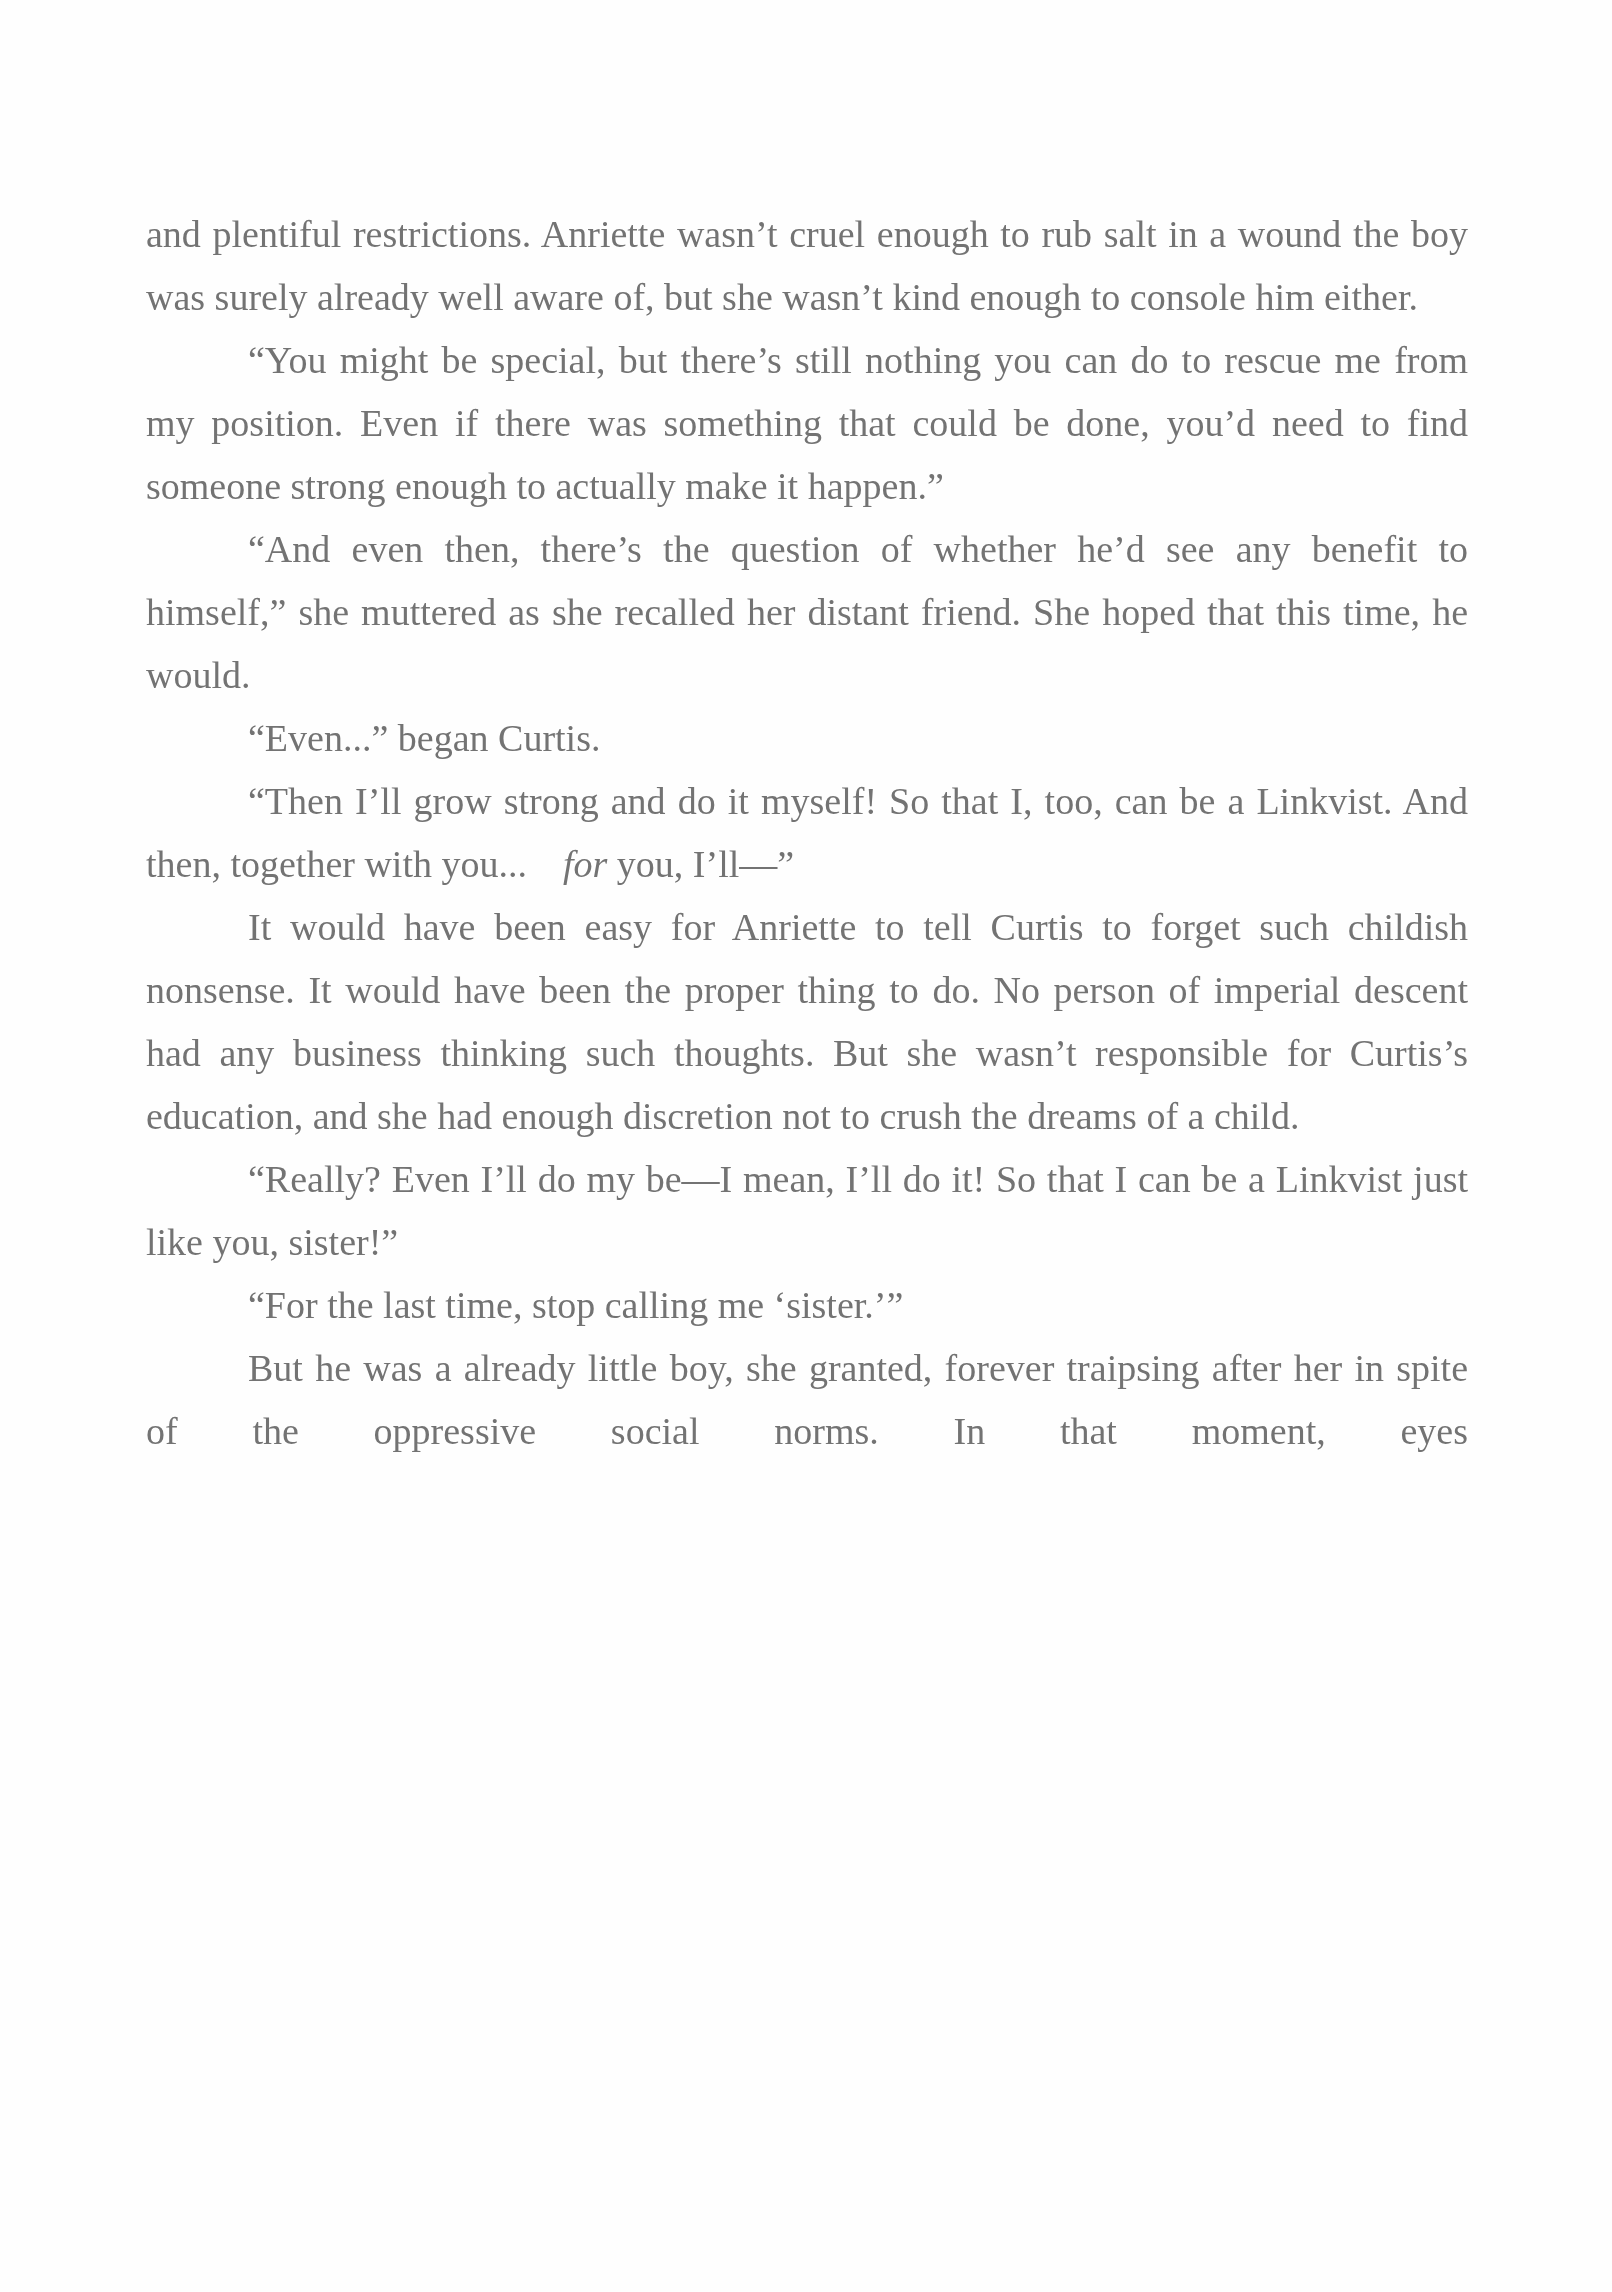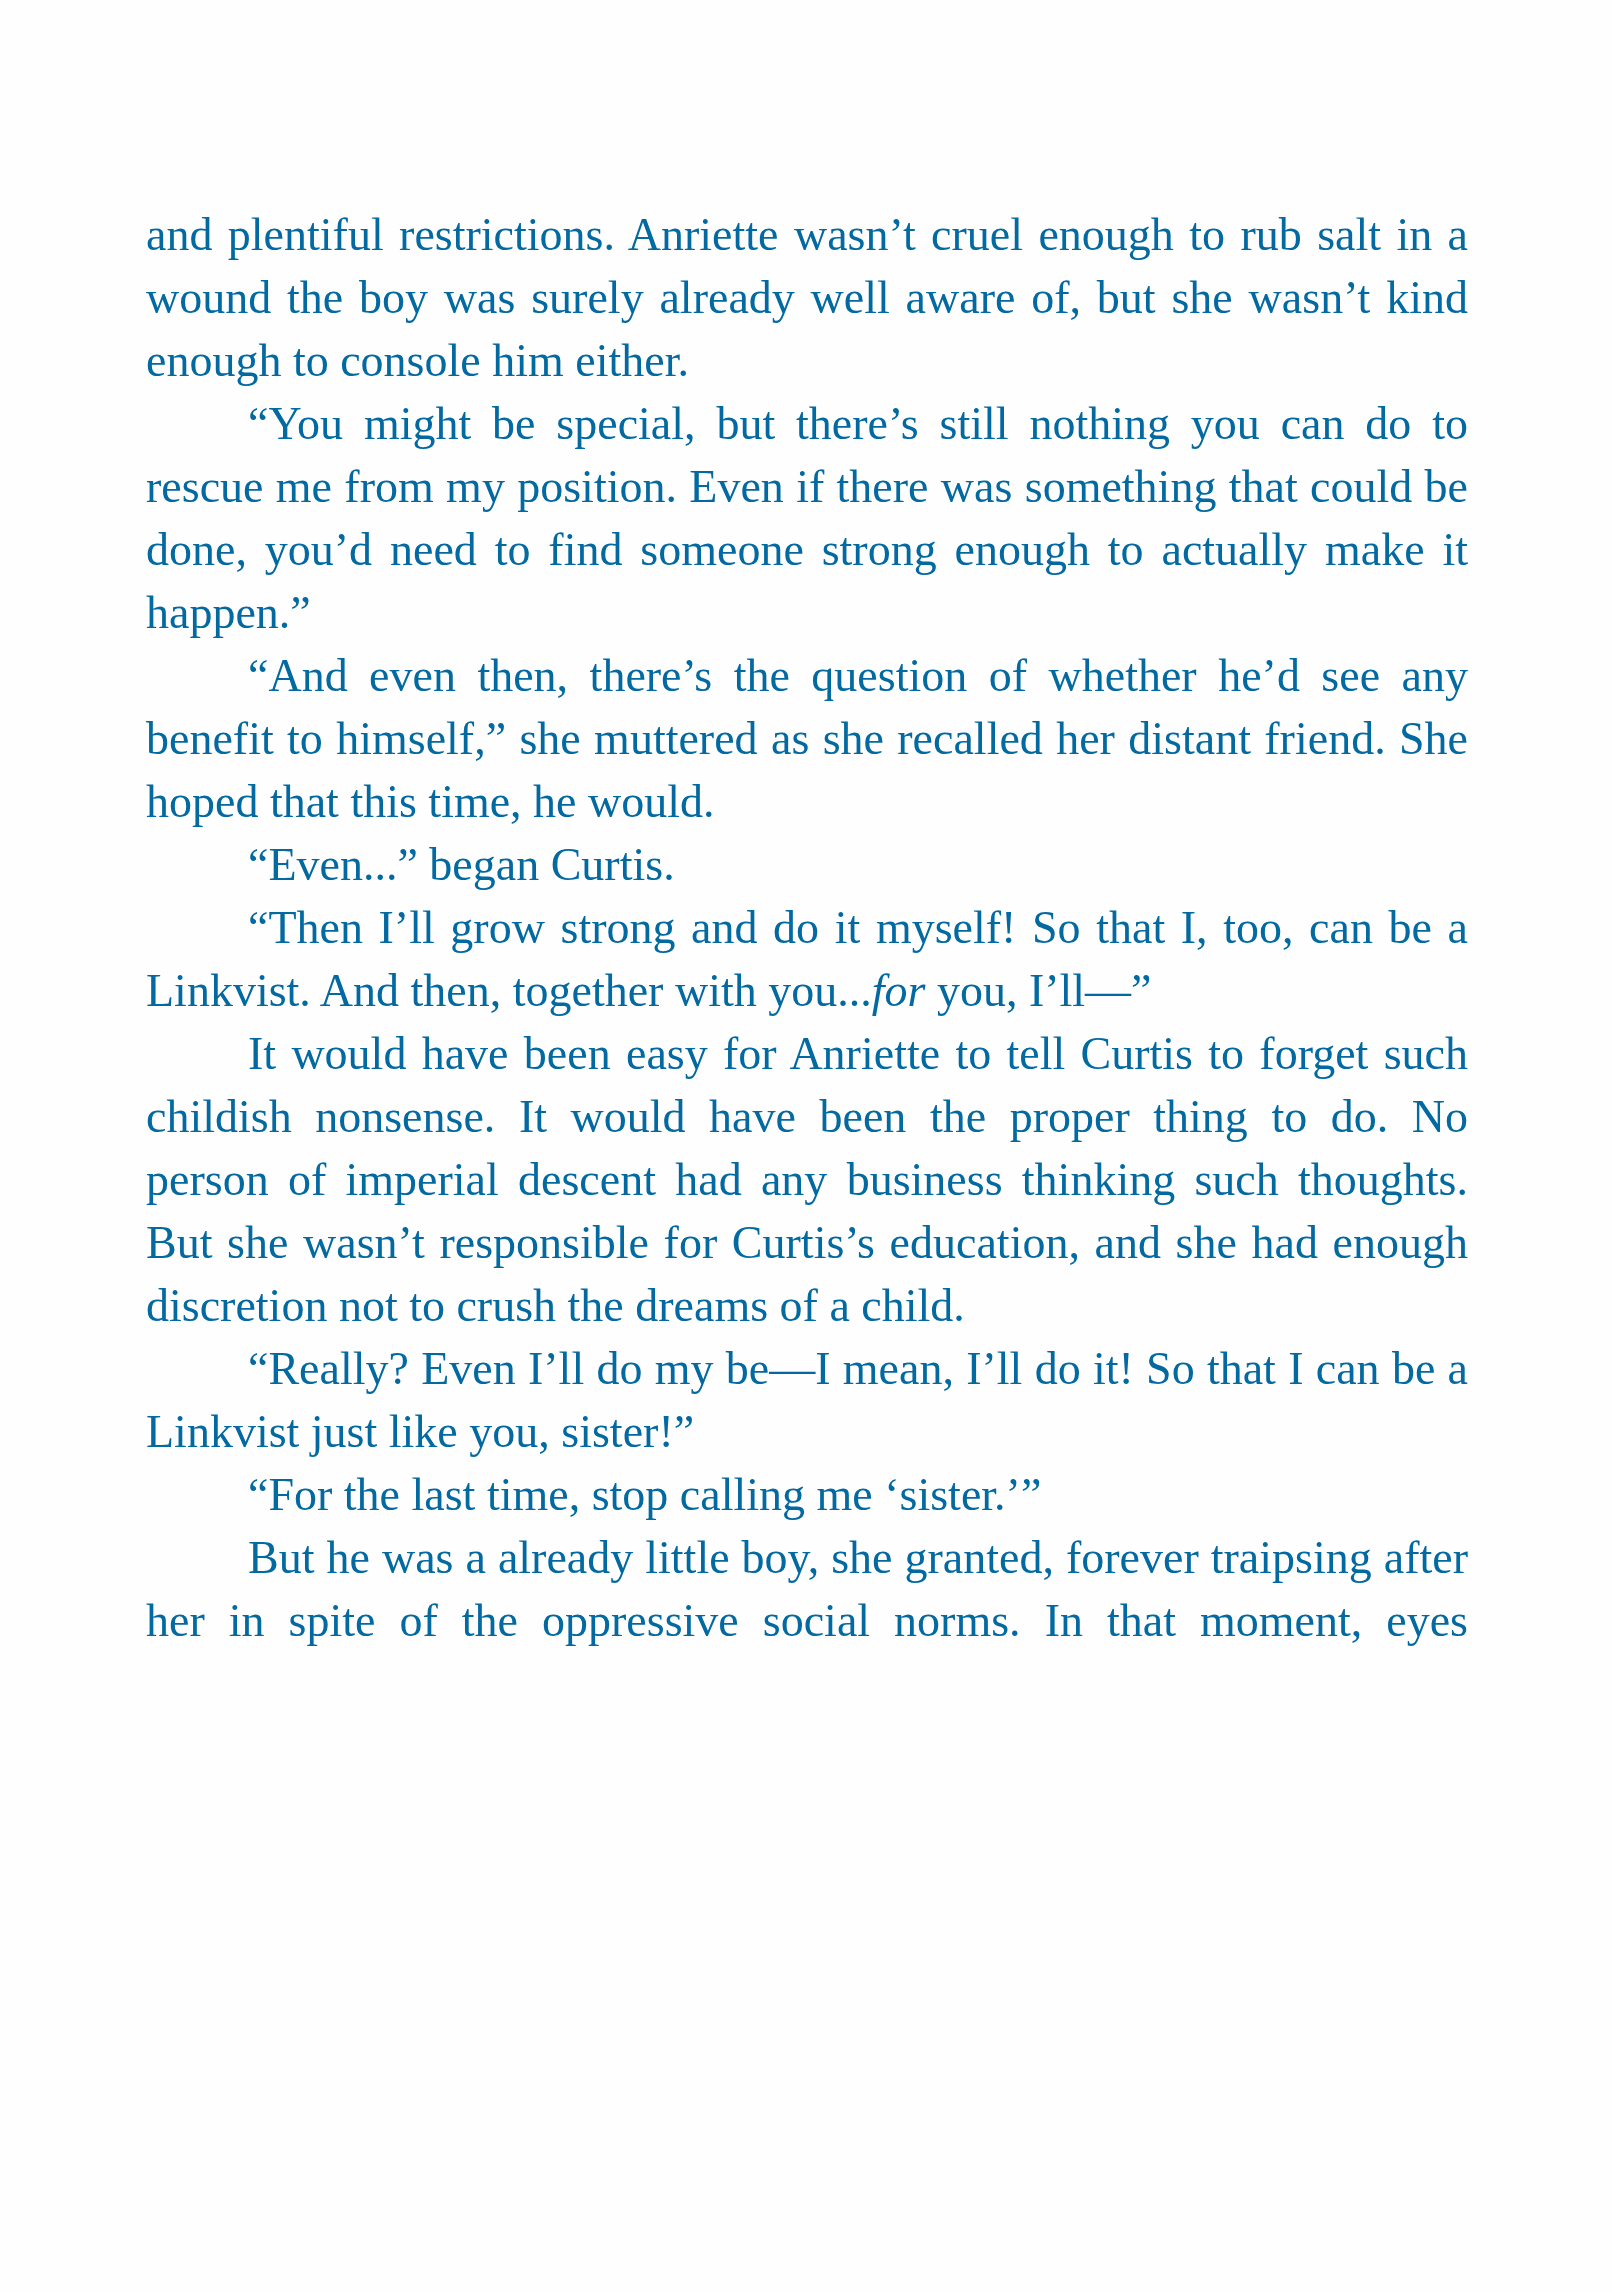--- a/index.html
+++ b/index.html
@@ -12,35 +12,35 @@
       height: 2293px;
       position: relative;
       overflow: hidden;
     }
     .page {
       position: absolute;
       left: 146px;
       top: 203px;
       width: 1322px;
       font-family: "Liberation Serif", "DejaVu Serif", serif;
-      font-size: 46px;
+      font-size: 38px;
       line-height: 63px;
-      color: #0369a1;
+      color: #737373;
       text-align: justify;
       hyphens: none;
     }
     .para {
       margin: 0;
       text-indent: 102px;
     }
     .para.no-indent {
       text-indent: 0;
     }
     .para span { font-style: normal; }
-    .para em { font-style: italic; }
+    .para em { font-style: italic; margin-left: 36px; }
   </style>
 </head>
 <body>
 
 <div class="page">
   <p class="para no-indent"><span>and plentiful restrictions. Anriette wasn’t cruel enough to rub salt in a wound the boy was surely already well aware of, but she wasn’t kind enough to console him either.</span></p>
   <p class="para"><span>“You might be special, but there’s still nothing you can do to rescue me from my position. Even if there was something that could be done, you’d need to find someone strong enough to actually make it happen.”</span></p>
   <p class="para"><span>“And even then, there’s the question of whether he’d see any benefit to himself,” she muttered as she recalled her distant friend. She hoped that this time, he would.</span></p>
   <p class="para"><span>“Even...” began Curtis.</span></p>
   <p class="para"><span>“Then I’ll grow strong and do it myself! So that I, too, can be a Linkvist. And then, together with you...</span><em>for</em><span> you, I’ll—”</span></p>

